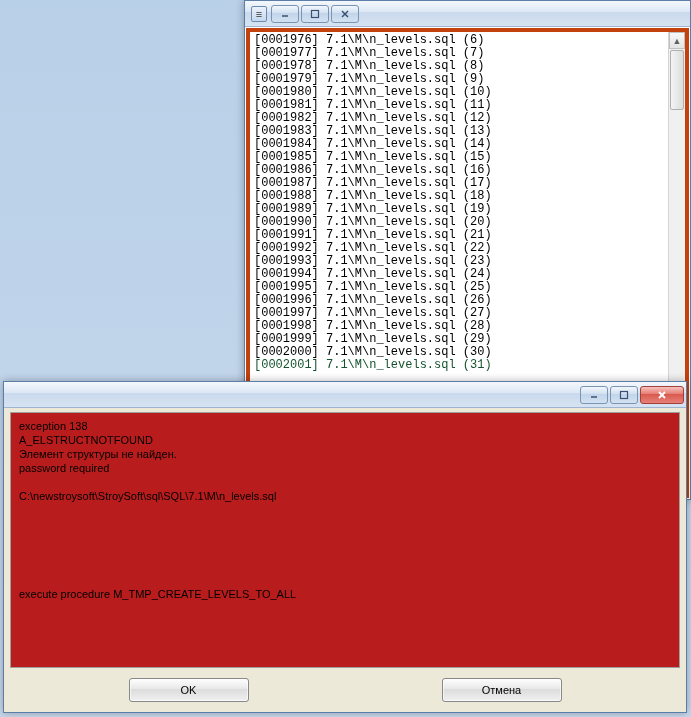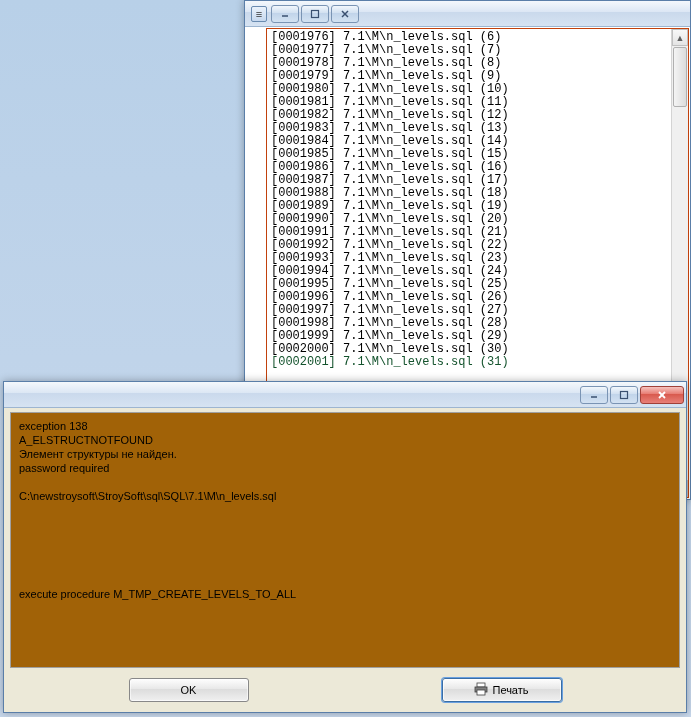--- a/index.html
+++ b/index.html
@@ -50,23 +50,22 @@
   .winbtn.close {
     background: linear-gradient(to bottom,#f5c2bd,#e77a70 45%,#d85a4e 46%,#e88078);
     border-color: #a04038;
     color: #fff;
     width: 44px;
   }
   
   #log-window { left: 244px; top: 0; width: 447px; height: 500px; }
   #log-window .content {
     position: absolute; left:1px; right:1px; top:27px; bottom:1px;
-    background:#fff; border: 1px solid #c2410c;
+    background:#fff; border: 4px solid #c2410c;
     overflow: hidden;
-    margin-left: 20px;
   }
   .scrollbar-v {
     position:absolute; right:0; top:0; bottom:0; width:17px;
     background:#f0f0f0; border-left:1px solid #d4d4d4;
   }
   .scrollbar-v .sbtn {
     position:absolute; left:0; right:0; height:17px;
     background:linear-gradient(to bottom,#f8f8f8,#e4e4e4);
     border:1px solid #c0c0c0;
     display:flex;align-items:center;justify-content:center;
@@ -86,21 +85,21 @@
     white-space: pre; color:#000;
     overflow:hidden;
   }
   .log-lines div { height:13px; }
   .log-lines .faded { color:#14532d; }
   
   #err-window { left:3px; top:381px; width:684px; height:332px; background:#ece9d8;}
   #err-window .titlebar { background: linear-gradient(to bottom,#f4f8fc,#dbe6f4 45%,#cad9ec 46%,#d6e3f2); }
   #err-window .body {
     position:absolute; left:6px; right:6px; top:30px; bottom:44px;
-    background:#a16207; border:1px solid #a0a0a0;
+    background:#b91c1c; border:1px solid #a0a0a0;
     padding:6px 8px;
     font-size:11px; line-height:14px; color:#000;
     white-space:pre-wrap;
   }
   #err-window .btnbar {
     position:absolute; left:0; right:0; bottom:6px; height:32px;
     display:flex; align-items:center; justify-content:space-around;
     padding:0 28px;
   }
   .dlgbtn {
@@ -181,24 +180,17 @@
 
 
 
 
 
 execute procedure M_TMP_CREATE_LEVELS_TO_ALL</div>
   <div class="btnbar">
     <div class="dlgbtn">
       <span>OK</span>
     </div>
-    <div class="dlgbtn default">
-      <span>
-        <svg viewBox="0 0 14 14">
-            <rect x="3" y="1" width="8" height="4" fill="#fff" stroke="#404040" stroke-width="0.8"></rect>
-            <rect x="1" y="5" width="12" height="5" fill="#808080" stroke="#404040" stroke-width="0.8"></rect>
-            <rect x="3" y="8" width="8" height="5" fill="#fff" stroke="#404040" stroke-width="0.8"></rect>
-          </svg>
-      </span>
-      <span>Печать</span>
+    <div class="dlgbtn">
+      <span>Отмена</span>
     </div>
   </div>
 </div>
 
 </body></html>

